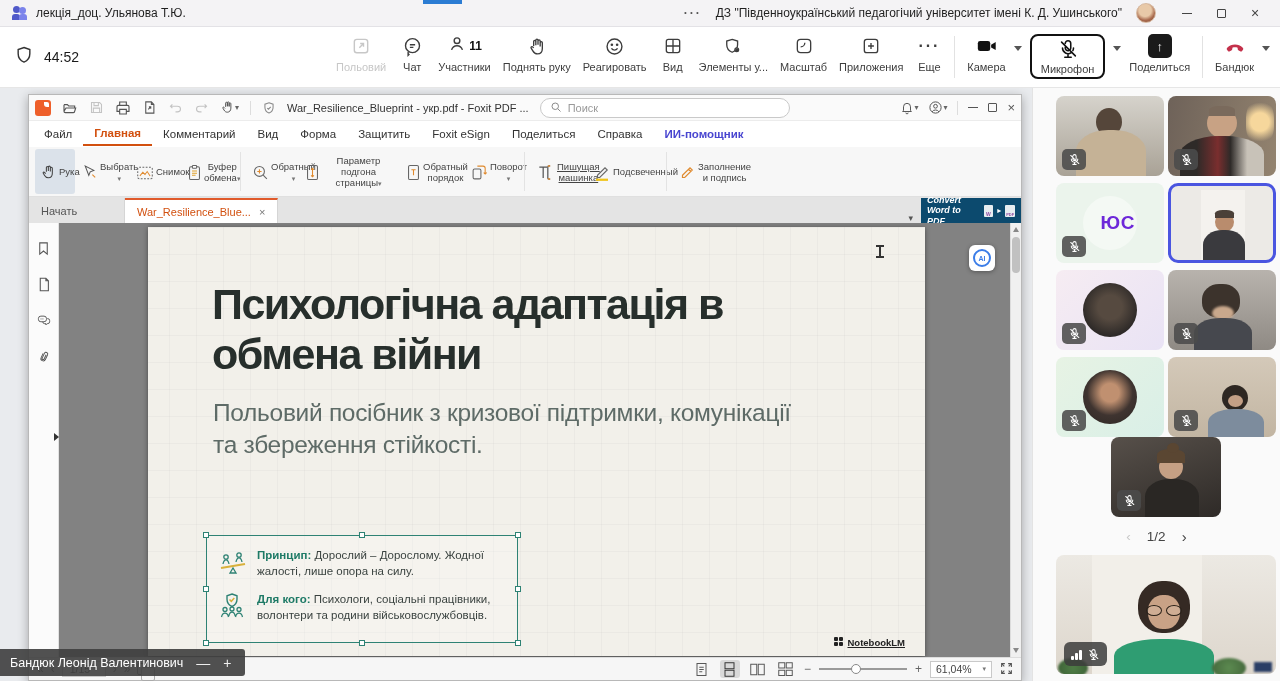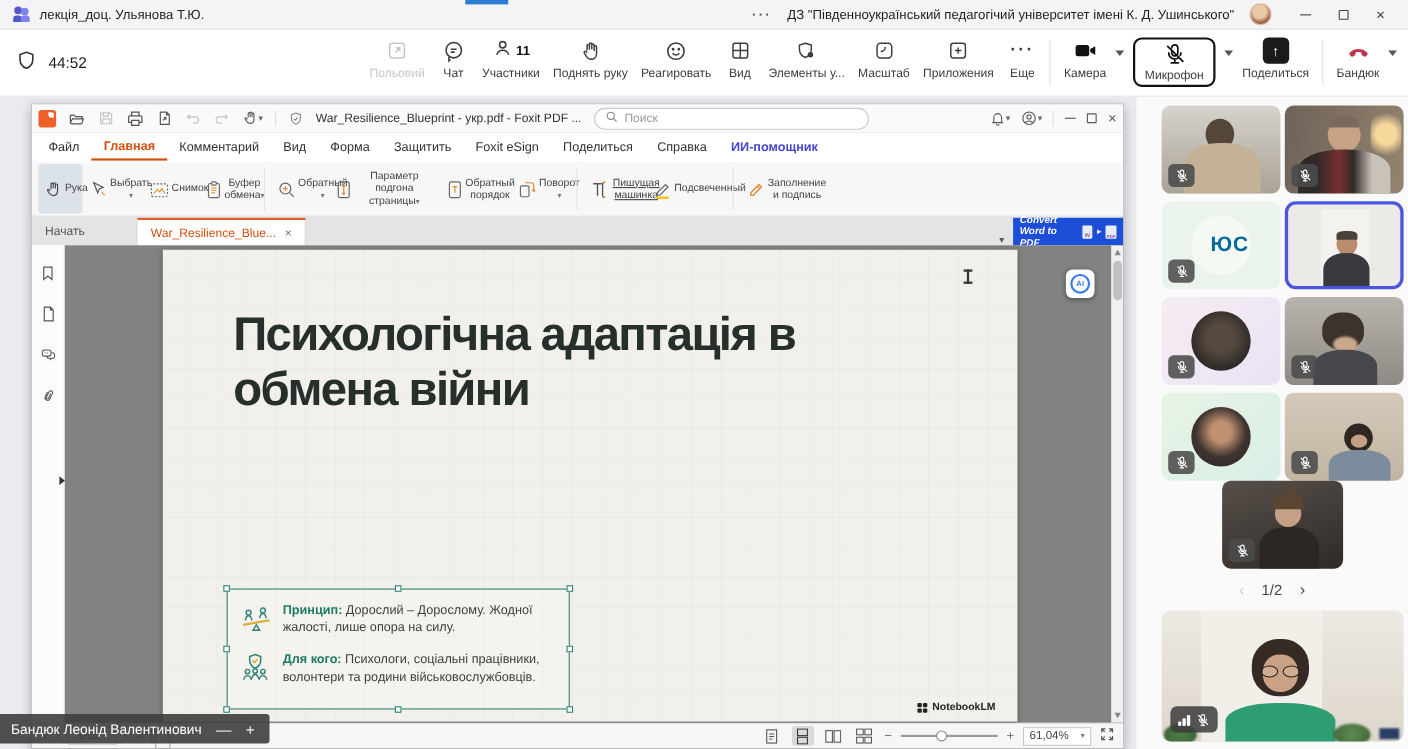--- a/index.html
+++ b/index.html
@@ -61,21 +61,21 @@
   .fx-ribbon { height:50px; background:#f7f7f7; border-bottom:1px solid #e0e0e0; display:flex; align-items:stretch; padding:2px 6px; gap:1px; }
   .rbtn { display:flex; flex-direction:row; align-items:center; justify-content:flex-start; padding:3px 5px 1px; gap:2px; font-size:9.5px; color:#444; text-align:center; line-height:1.15; border-radius:3px; cursor:pointer; }
   .rbtn.active { background:#dbe2ea; }
   .rbtn .ric { height:20px; display:flex; align-items:center; color:#666; }
   .rsep { width:1px; background:#e3e3e3; margin:3px 5px; }
   .fx-tabs { height:26px; background:#e4e4e4; display:flex; align-items:flex-end; position:relative; }
   .ftab { height:25px; display:flex; align-items:center; padding:0 12px; font-size:11px; color:#555; border-right:1px solid #d5d5d5; min-width:96px; cursor:pointer; }
   .ftab.active { background:#fff; color:#d2500f; border-top:2px solid #e05a2b; gap:8px; }
   .ftab.active .x { color:#777; font-size:11px; }
   .tab-caret { margin-left:auto; color:#555; font-size:9px; padding:0 8px; }
-  .convert { width:100px; height:25px; background:#1d4ed8; color:#fff; display:flex; align-items:center; padding:0 6px; gap:4px; cursor:pointer; }
+  .convert { width:100px; height:25px; background:#0c4a6e; color:#fff; display:flex; align-items:center; padding:0 6px; gap:4px; cursor:pointer; }
   .convert .cl { font-size:9px; font-style:italic; font-weight:bold; line-height:1.15; }
   .cdoc { width:10px; height:12px; background:#fff; opacity:.9; border-radius:1px; position:relative; font-size:5px; color:#a050a8; display:flex; align-items:flex-end; justify-content:center; font-weight:bold; }
   .carrow { color:#fff; font-size:8px; }
   .ai-float { position:absolute; right:26px; top:22px; width:26px; height:26px; background:#fff; border-radius:6px; box-shadow:0 1px 4px rgba(0,0,0,.35); display:flex; align-items:center; justify-content:center; z-index:5; cursor:pointer; }
   .ai-circ { width:18px; height:18px; border-radius:50%; border:2px solid #3b7de8; color:#3b7de8; font-size:7px; font-weight:bold; display:flex; align-items:center; justify-content:center; }
   .fx-body { flex:1; display:flex; min-height:0; position:relative; }
   .fx-left { width:30px; background:#fbfbfb; border-right:1px solid #e2e2e2; display:flex; flex-direction:column; align-items:center; padding-top:18px; gap:17px; color:#555; position:relative; }
   .panel-arrow { position:absolute; left:25px; top:210px; width:0; height:0; border-top:4px solid transparent; border-bottom:4px solid transparent; border-left:5px solid #333; z-index:4; }
   .fx-doc { flex:1; background:#828282; position:relative; overflow:hidden; }
   .scrollv { position:absolute; right:0; top:0; bottom:0; width:11px; background:#f0f0f0; border-left:1px solid #dcdcdc; }
@@ -90,21 +90,21 @@
   .pg-title { position:absolute; left:64px; top:52px; width:665px; font-size:43px; font-weight:800; letter-spacing:-1.5px; line-height:1.17; color:#272f2c; }
   .pg-sub { position:absolute; left:65px; top:170px; width:580px; font-size:24.5px; color:#5e6b67; line-height:1.32; letter-spacing:-0.3px; }
   .ibeam { position:absolute; left:731px; top:18px; width:2px; height:13px; background:#333; }
   .ibeam::before,.ibeam::after { content:""; position:absolute; left:-3px; width:8px; height:1.6px; background:#333; }
   .ibeam::after { bottom:0; }
   .ibox { position:absolute; left:58px; top:308px; width:312px; border:1.6px solid #2e8274; background:rgba(255,255,255,.22); padding:12px 12px 6px 12px; }
   .hdl { position:absolute; width:6px; height:6px; background:#fff; border:1px solid #2e8274; }
   .irow { display:flex; gap:10px; margin-bottom:10px; align-items:flex-start; }
   .irow .itxt { font-size:11.5px; line-height:1.38; color:#39423f; }
   .irow .ilab { color:#1e7a66; font-weight:bold; }
-  .brand { position:absolute; right:20px; bottom:8px; display:flex; align-items:flex-end; gap:4px; font-size:9.5px; font-weight:bold; color:#222; }
+  .brand { position:absolute; right:20px; bottom:8px; display:flex; align-items:flex-start; gap:4px; font-size:9.5px; font-weight:bold; color:#222;text-decoration:underline; }
   .brand .bico { width:9px; height:9px; display:grid; grid-template-columns:1fr 1fr; gap:1px; }
   .brand .bico i { background:#222; border-radius:1px; }
 
   
   .fx-status { height:23px; background:#f6f6f6; border-top:1px solid #ddd; display:flex; align-items:center; font-size:11px; color:#444; padding:0 8px; gap:7px; }
   .nav-box { width:44px; height:16px; border:1px solid #c9c9c9; background:#fff; display:flex; align-items:center; justify-content:center; gap:4px; font-size:10.5px; }
   .navg { color:#666; font-size:12px; cursor:pointer; }
   .sq-ic { width:12px; height:12px; border:1px solid #777; border-radius:2px; position:relative; }
   .sq-ic::after { content:""; position:absolute; left:3px; top:3px; width:12px; height:12px; border:1px solid #aaa; border-radius:2px; background:#f6f6f6; }
   .st-right { margin-left:auto; display:flex; align-items:center; gap:8px; }
@@ -119,21 +119,21 @@
   .presenter .pm { font-size:14px; color:#eee; cursor:pointer; }
 
   
   .sidebar { position:absolute; left:1032px; top:88px; width:248px; height:593px; background:#fafafa; border-left:1px solid #e3e3e3; }
   .tile { position:absolute; width:108px; height:80px; border-radius:8px; overflow:hidden; background:#ddd; cursor:pointer; }
   .tile.speaking { border:3px solid #4a55e0; border-radius:10px; }
   .mutebadge { position:absolute; left:6px; bottom:6px; width:24px; height:21px; border-radius:5px; background:rgba(75,75,75,.88); display:flex; align-items:center; justify-content:center; z-index:3; }
   .head { position:absolute; border-radius:50%; }
   .bod { position:absolute; border-radius:46% 46% 0 0; }
   .avcirc { position:absolute; left:50%; top:50%; transform:translate(-50%,-50%); width:54px; height:54px; border-radius:50%; }
-  .initials { position:absolute; inset:0; display:flex; align-items:center; justify-content:center; font-size:19px; font-weight:bold; color:#0369a1; letter-spacing:1px;margin-left:16px; }
+  .initials { position:absolute; inset:0; display:flex; align-items:center; justify-content:center; font-size:19px; font-weight:bold; color:#6d28d9; letter-spacing:1px;margin-left:16px; }
   .pagin { position:absolute; left:0; top:351px; width:100%; display:flex; align-items:center; justify-content:center; gap:16px; font-size:13.5px; color:#444; }
   .pagin .dis { color:#c8c8c8; }
   .pagin .nx { cursor:pointer; font-size:15px; }
   .bigvid { position:absolute; left:23px; top:378px; width:220px; height:119px; border-radius:8px; overflow:hidden; background:linear-gradient(180deg,#ece9e3,#ddd6cc); cursor:pointer; }
   .bigbadge { position:absolute; left:8px; bottom:8px; height:24px; border-radius:6px; background:rgba(60,60,60,.85); display:flex; align-items:center; gap:5px; padding:0 7px; z-index:3; }
   .vbars { display:flex; align-items:flex-end; gap:1.5px; height:11px; }
   .vbars i { width:2.5px; background:#fff; border-radius:1px; }
 </style>
 </head>
 <body>
@@ -538,20 +538,21 @@
               <path d="M6.5 9.5h6" stroke-dasharray="1.5 1.5"></path>
             </svg></span>
         <span><svg width="14" height="16" viewBox="0 0 24 24" fill="none" stroke="currentColor" stroke-width="1.6" transform="rotate(25)">
               <path d="M8 7v8a4 4 0 0 0 8 0V6a3 3 0 0 0-6 0v9a1.8 1.8 0 0 0 3.6 0V7"></path>
             </svg></span>
         <span class="panel-arrow"></span>
       </div>
       <div class="fx-doc">
         <div class="page">
           <div class="pg-title">Психологічна адаптація в обмена війни</div>
+          <div class="pg-sub">Польовий посібник з кризової підтримки, комунікації та збереження стійкості.</div>
           <span class="ibeam"></span>
           <div class="ibox">
             <span class="hdl" style="left:-4px;top:-4px;"></span>
               <span class="hdl" style="right:-4px;top:-4px;"></span>
             <span class="hdl" style="left:-4px;bottom:-4px;"></span>
               <span class="hdl" style="right:-4px;bottom:-4px;"></span>
             <span class="hdl" style="left:50%;top:-4px;margin-left:-3px;"></span>
               <span class="hdl" style="left:50%;bottom:-4px;margin-left:-3px;"></span>
             <span class="hdl" style="left:-4px;top:50%;margin-top:-3px;"></span>
               <span class="hdl" style="right:-4px;top:50%;margin-top:-3px;"></span>

